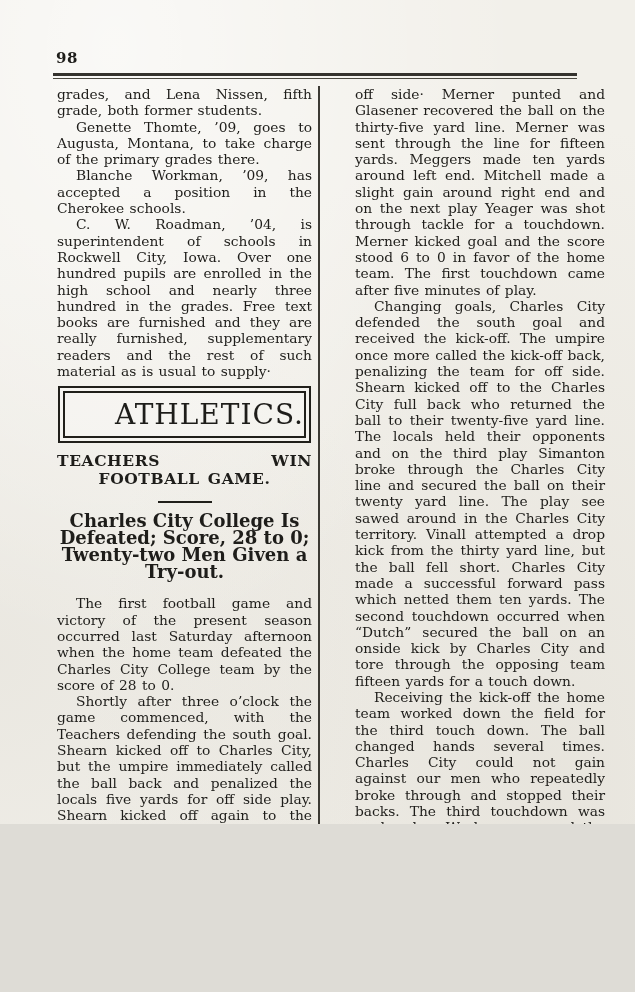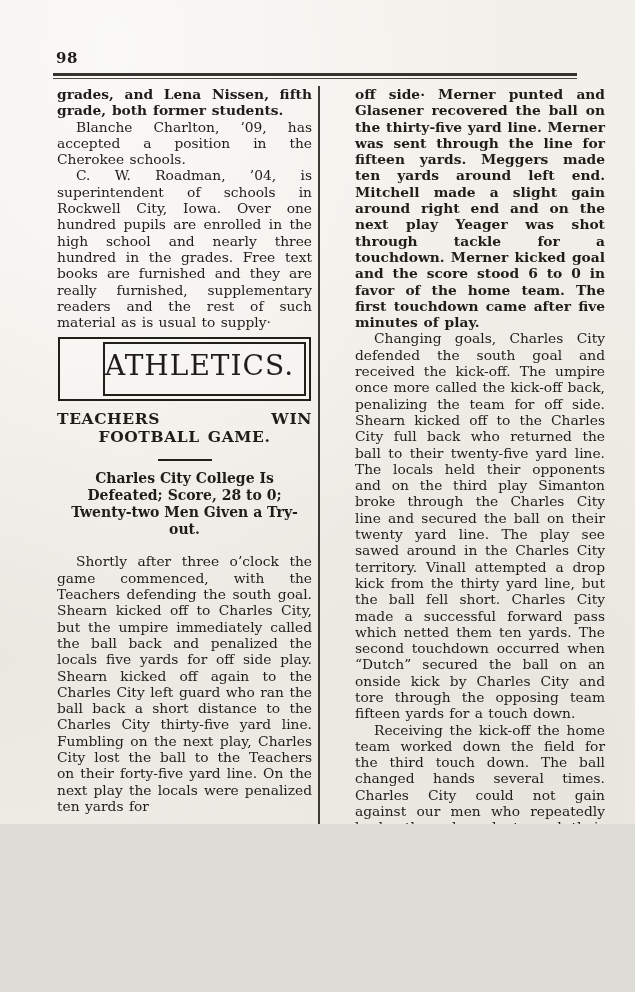--- a/index.html
+++ b/index.html
@@ -69,54 +69,53 @@
     margin-right: 8px;
   }
   .para {
     margin: 0;
     font-size: 13.8px;
     line-height: 16.3px;
     text-align: justify;
     text-indent: 19px;
     word-spacing: 1px;
   }
-  .para.flush { text-indent: 0; font-weight: bold; }
+  .para.flush { text-indent: 0; }
   .athletics-box {
     margin: 7px 1px 6px 1px;
     border: 2px solid #201f1a;
     padding: 3px;
     background: rgba(255,255,255,0.25);
   }
   .athletics-inner {
     border: 2px solid #201f1a;
-    text-align: left;
+    text-align: right;
     font-size: 28px;
     letter-spacing: 1px;
-    padding: 5px 0 12px 0;
-    margin-left: 40px;
+    padding: 5px 0 5px 0;
   }
   .article-headline {
     margin: 9px 0 14px 0;
     font-size: 15.5px;
     font-weight: bold;
     line-height: 17.5px;
     letter-spacing: 0.6px;
     text-align: justify;
     text-align-last: center;
     word-spacing: 2px;
   }
   .headline-rule {
     width: 54px;
     height: 0;
     border-top: 2px solid #201f1a;
     margin: 10px auto 9px auto;
   }
   .article-subheadline {
     margin: 0 0 15px 0;
-    font-size: 14px;
+    font-size: 18px;
     font-weight: bold;
     line-height: 17px;
     text-align: center;
   }
 </style>
 </head>
 <body>
 
 <div class="page">
 
@@ -125,35 +124,37 @@
   </div>
 
   <div class="header-rule"></div>
 
   <div class="columns">
 
     <div class="col-left">
 
       <div>
           <p class="para flush">grades, and Lena Nissen, fifth grade, both former students.</p>
-          <p class="para">Blanche Charlton, ’09, has accepted a position in the Cherokee schools.</p>
+          <p class="para">Genette Thomte, ’09, goes to Augusta, Montana, to take charge of the primary grades there.</p>
+          <p class="para">Blanche Workman, ’09, has accepted a position in the Cherokee schools.</p>
           <p class="para">C. W. Roadman, ’04, is superintendent of schools in Rockwell City, Iowa. Over one hundred pupils are enrolled in the high school and nearly three hundred in the grades. Free text books are furnished and they are really furnished, supplementary readers and the rest of such material as is usual to supply·</p>
         </div>
 
       <div class="athletics-box">
         <div class="athletics-inner">ATHLETICS.</div>
       </div>
 
       <h2 class="article-headline">TEACHERS WIN FOOTBALL GAME.</h2>
 
       <div class="headline-rule"></div>
 
       <h3 class="article-subheadline">Charles City College Is Defeated; Score, 28 to 0; Twenty-two Men Given a Try-out.</h3>
 
       <div>
+          <p class="para">The first football game and victory of the present season occurred last Saturday afternoon when the home team defeated the Charles City College team by the score of 28 to 0.</p>
           <p class="para">Shortly after three o’clock the game commenced, with the Teachers defending the south goal. Shearn kicked off to Charles City, but the umpire immediately called the ball back and penalized the locals five yards for off side play. Shearn kicked off again to the Charles City left guard who ran the ball back a short distance to the Charles City thirty-five yard line. Fumbling on the next play, Charles City lost the ball to the Teachers on their forty-five yard line. On the next play the locals were penalized ten yards for</p>
         </div>
 
     </div>
 
     <div class="column-divider"></div>
 
     <div class="col-right">
       <div>
           <p class="para flush">off side· Merner punted and Glasener recovered the ball on the thirty-five yard line. Merner was sent through the line for fifteen yards. Meggers made ten yards around left end. Mitchell made a slight gain around right end and on the next play Yeager was shot through tackle for a touchdown. Merner kicked goal and the score stood 6 to 0 in favor of the home team. The first touchdown came after five minutes of play.</p>

